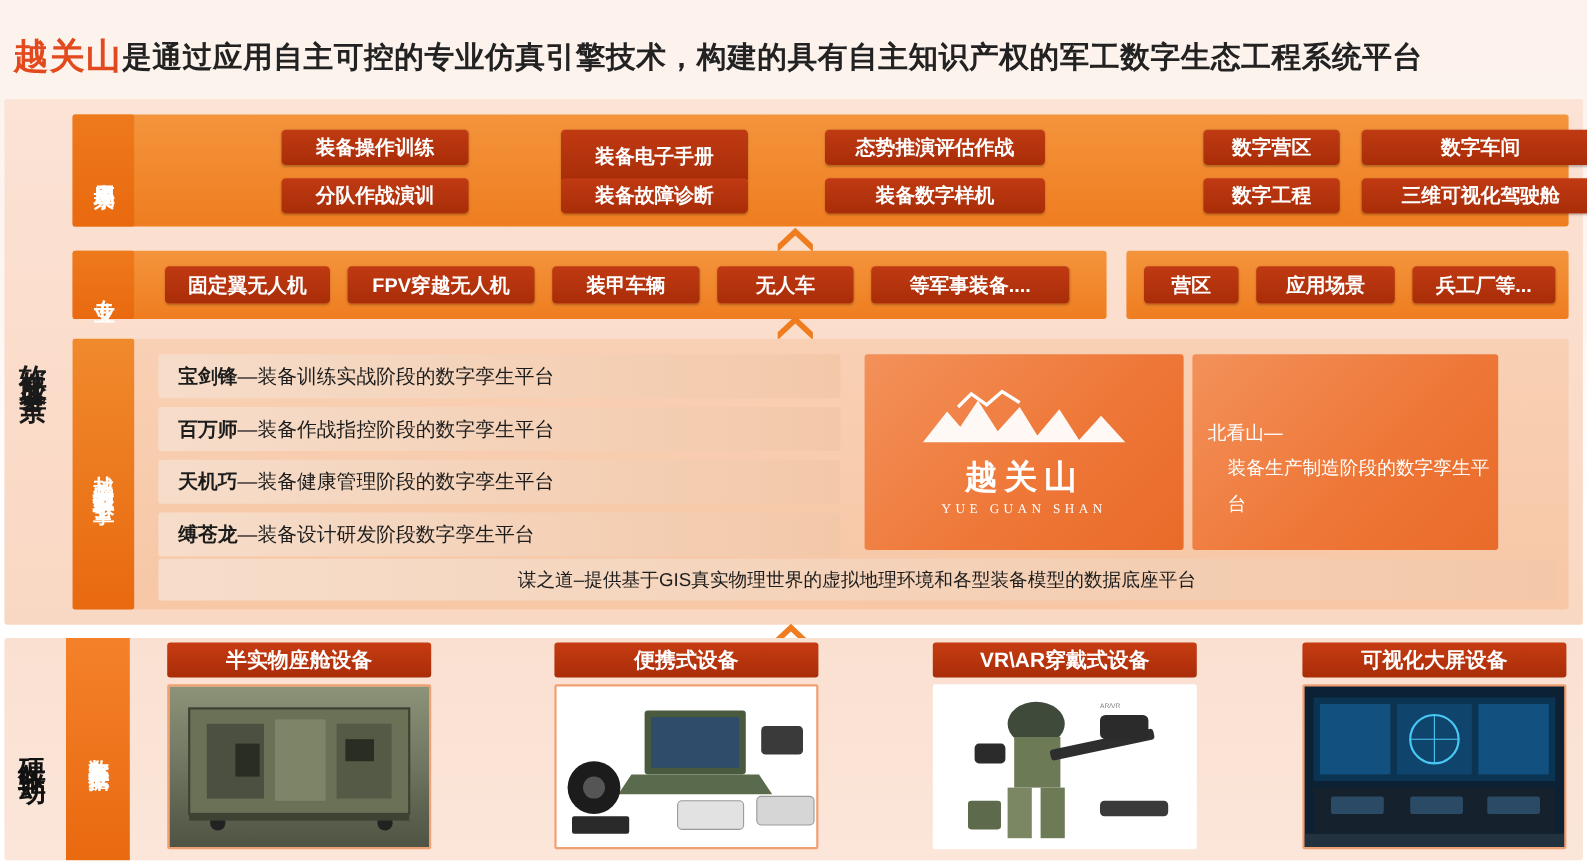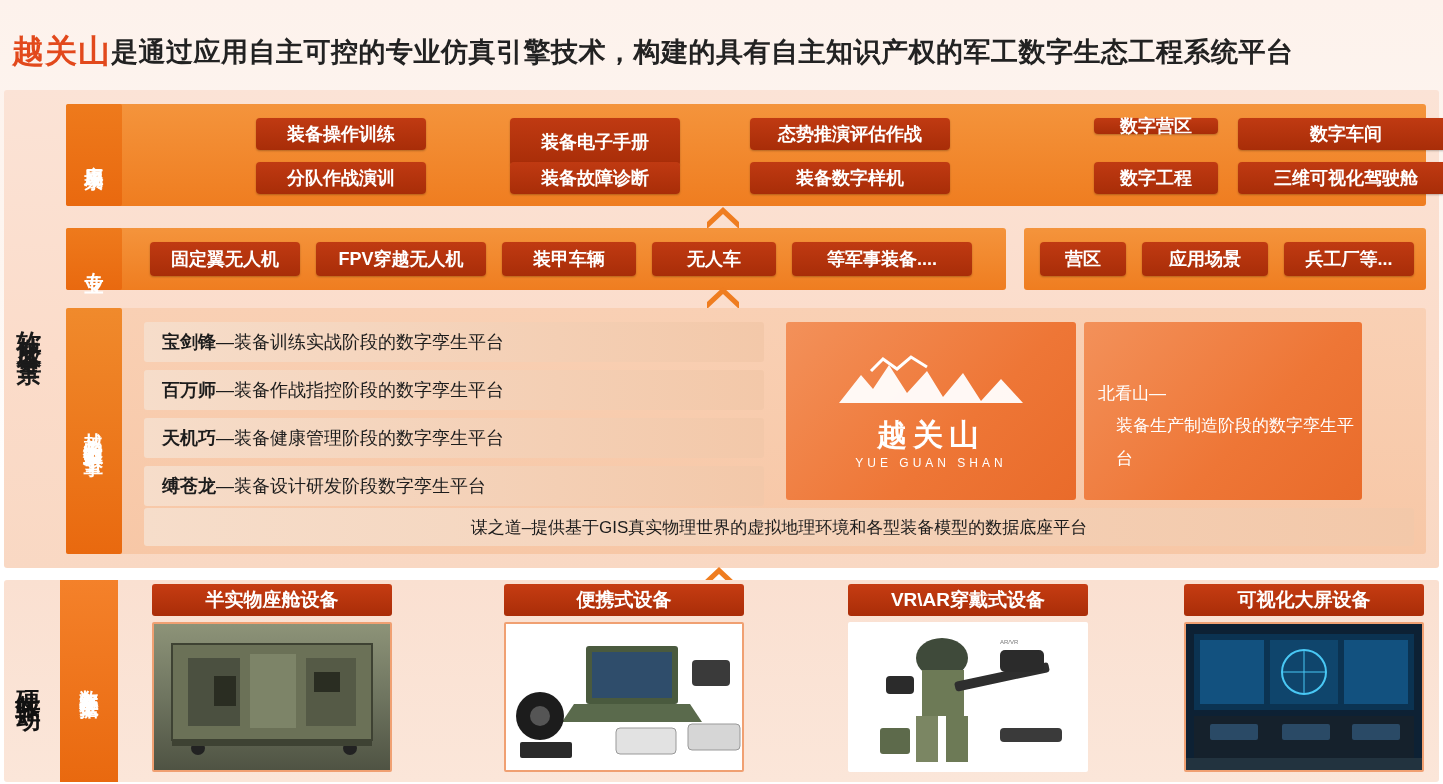--- a/index.html
+++ b/index.html
@@ -172,21 +172,21 @@
   <div class="software-panel">
 
     <div class="vert-label">软件服务全景</div>
 
     <div class="row1">
       <div class="row-label">应用场景</div>
       <div class="row1-inner">
         <div class="chip" style="left:126px;top:14px;width:170px;height:32px;">装备操作训练</div>
         <div class="chip" style="left:380px;top:14px;width:170px;height:48px;">装备电子手册</div>
         <div class="chip" style="left:620px;top:14px;width:200px;height:32px;">态势推演评估作战</div>
-        <div class="chip" style="left:964px;top:14px;width:124px;height:16px;">数字营区</div>
+        <div class="chip" style="left:964px;top:14px;width:124px;height:32px;">数字营区</div>
         <div class="chip" style="left:1108px;top:14px;width:216px;height:32px;">数字车间</div>
 
         <div class="chip" style="left:126px;top:58px;width:170px;height:32px;">分队作战演训</div>
         <div class="chip" style="left:380px;top:58px;width:170px;height:32px;">装备故障诊断</div>
         <div class="chip" style="left:620px;top:58px;width:200px;height:32px;">装备数字样机</div>
         <div class="chip" style="left:964px;top:58px;width:124px;height:32px;">数字工程</div>
         <div class="chip" style="left:1108px;top:58px;width:216px;height:32px;">三维可视化驾驶舱</div>
       </div>
     </div>
 
@@ -242,21 +242,21 @@
         <b>缚苍龙</b>
           <span>—装备设计研发阶段数字孪生平台</span>
       </div>
 
       <div class="logo-box">
         <svg width="200" height="58" viewBox="0 0 200 58">
           <path d="M8 50 L30 22 L42 36 L58 12 L76 40 L96 18 L112 44 L132 20 L150 48 L170 26 L192 50 Z" fill="#ffffff" opacity="0.95"></path>
           <path d="M40 18 L52 6 L66 16 L80 4 L96 14" stroke="#ffffff" stroke-width="3" fill="none"></path>
         </svg>
         <div style="font-size:30px;font-weight:bold;color:#fff;letter-spacing:6px;margin-top:4px;">越关山</div>
-        <div style="font-size:12px;color:#fff;letter-spacing:4px;margin-top:0;">YUE GUAN SHAN</div>
+        <div style="font-size:12px;color:#fff;letter-spacing:4px;margin-top:0;font-family:Liberation Serif, serif;">YUE GUAN SHAN</div>
       </div>
 
       <div class="beikan-box">
         <div>北看山—</div>
         <div style="padding-left:18px;">装备生产制造阶段的数字孪生平台</div>
       </div>
 
       <div class="eng-wide" style="top:200px;">谋之道–提供基于GIS真实物理世界的虚拟地理环境和各型装备模型的数据底座平台</div>
     </div>
   </div>

